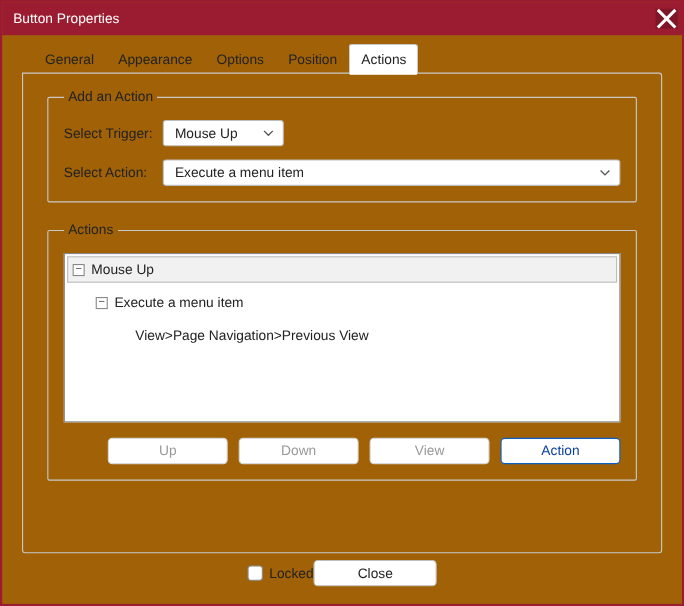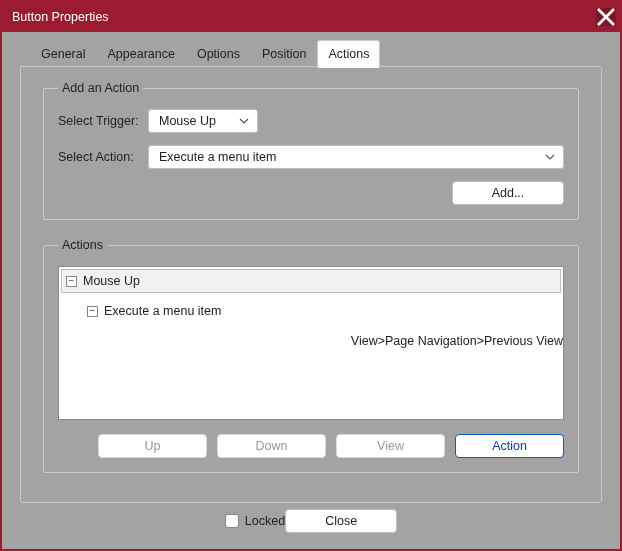--- a/index.html
+++ b/index.html
@@ -7,21 +7,21 @@
   body {
     font-family: "Segoe UI", Arial, sans-serif;
     font-size: 12px;
     color: #222;
     background: #fff;
   }
   .window {
     width: 622px;
     height: 551px;
     border: 2px solid #9b1c31;
-    background: #a3a3a3;
+    background: #a16207;
     position: relative;
     display: flex;
     flex-direction: column;
   }
   .titlebar {
     height: 30px;
     background: #9b1c31;
     color: #fff;
     display: flex;
     align-items: center;
@@ -157,21 +157,21 @@
     height: 24px;
     font-size: 12.5px;
   }
   .tree-row.sel {
     background: #f1f1f1;
     border: 1px solid #bdbdbd;
     margin: 2px;
     padding-left: 4px;
   }
   .tree-row.lvl1 { padding-left: 28px; }
-  .tree-row.lvl2 { padding-left: 64px; justify-content: flex-end; }
+  .tree-row.lvl2 { padding-left: 64px; }
   .tree-toggle {
     width: 11px; height: 11px;
     border: 1px solid #888;
     margin-right: 6px;
     display: flex; align-items: center; justify-content: center;
     font-size: 10px; line-height: 1;
     color: #444;
     background: #fff;
   }
   .btnrow {
@@ -239,23 +239,20 @@
           <div class="formlabel">Select Action:</div>
           <div class="select" style="flex:1">
             <span>Execute a menu item</span>
             <span class="chev">
               <svg viewBox="0 0 10 10">
                   <path d="M1 3 L5 7 L9 3" fill="none" stroke="#555" stroke-width="1.2"></path>
                 </svg>
             </span>
           </div>
         </div>
-        <div class="addrow">
-          <div class="btn">Add...</div>
-        </div>
       </fieldset>
 
       <fieldset class="group actions-group">
         <legend>Actions</legend>
 
         <div class="treewrap">
           <div class="tree-row sel">
             <span class="tree-toggle">−</span>
             <span>Mouse Up</span>
           </div>

